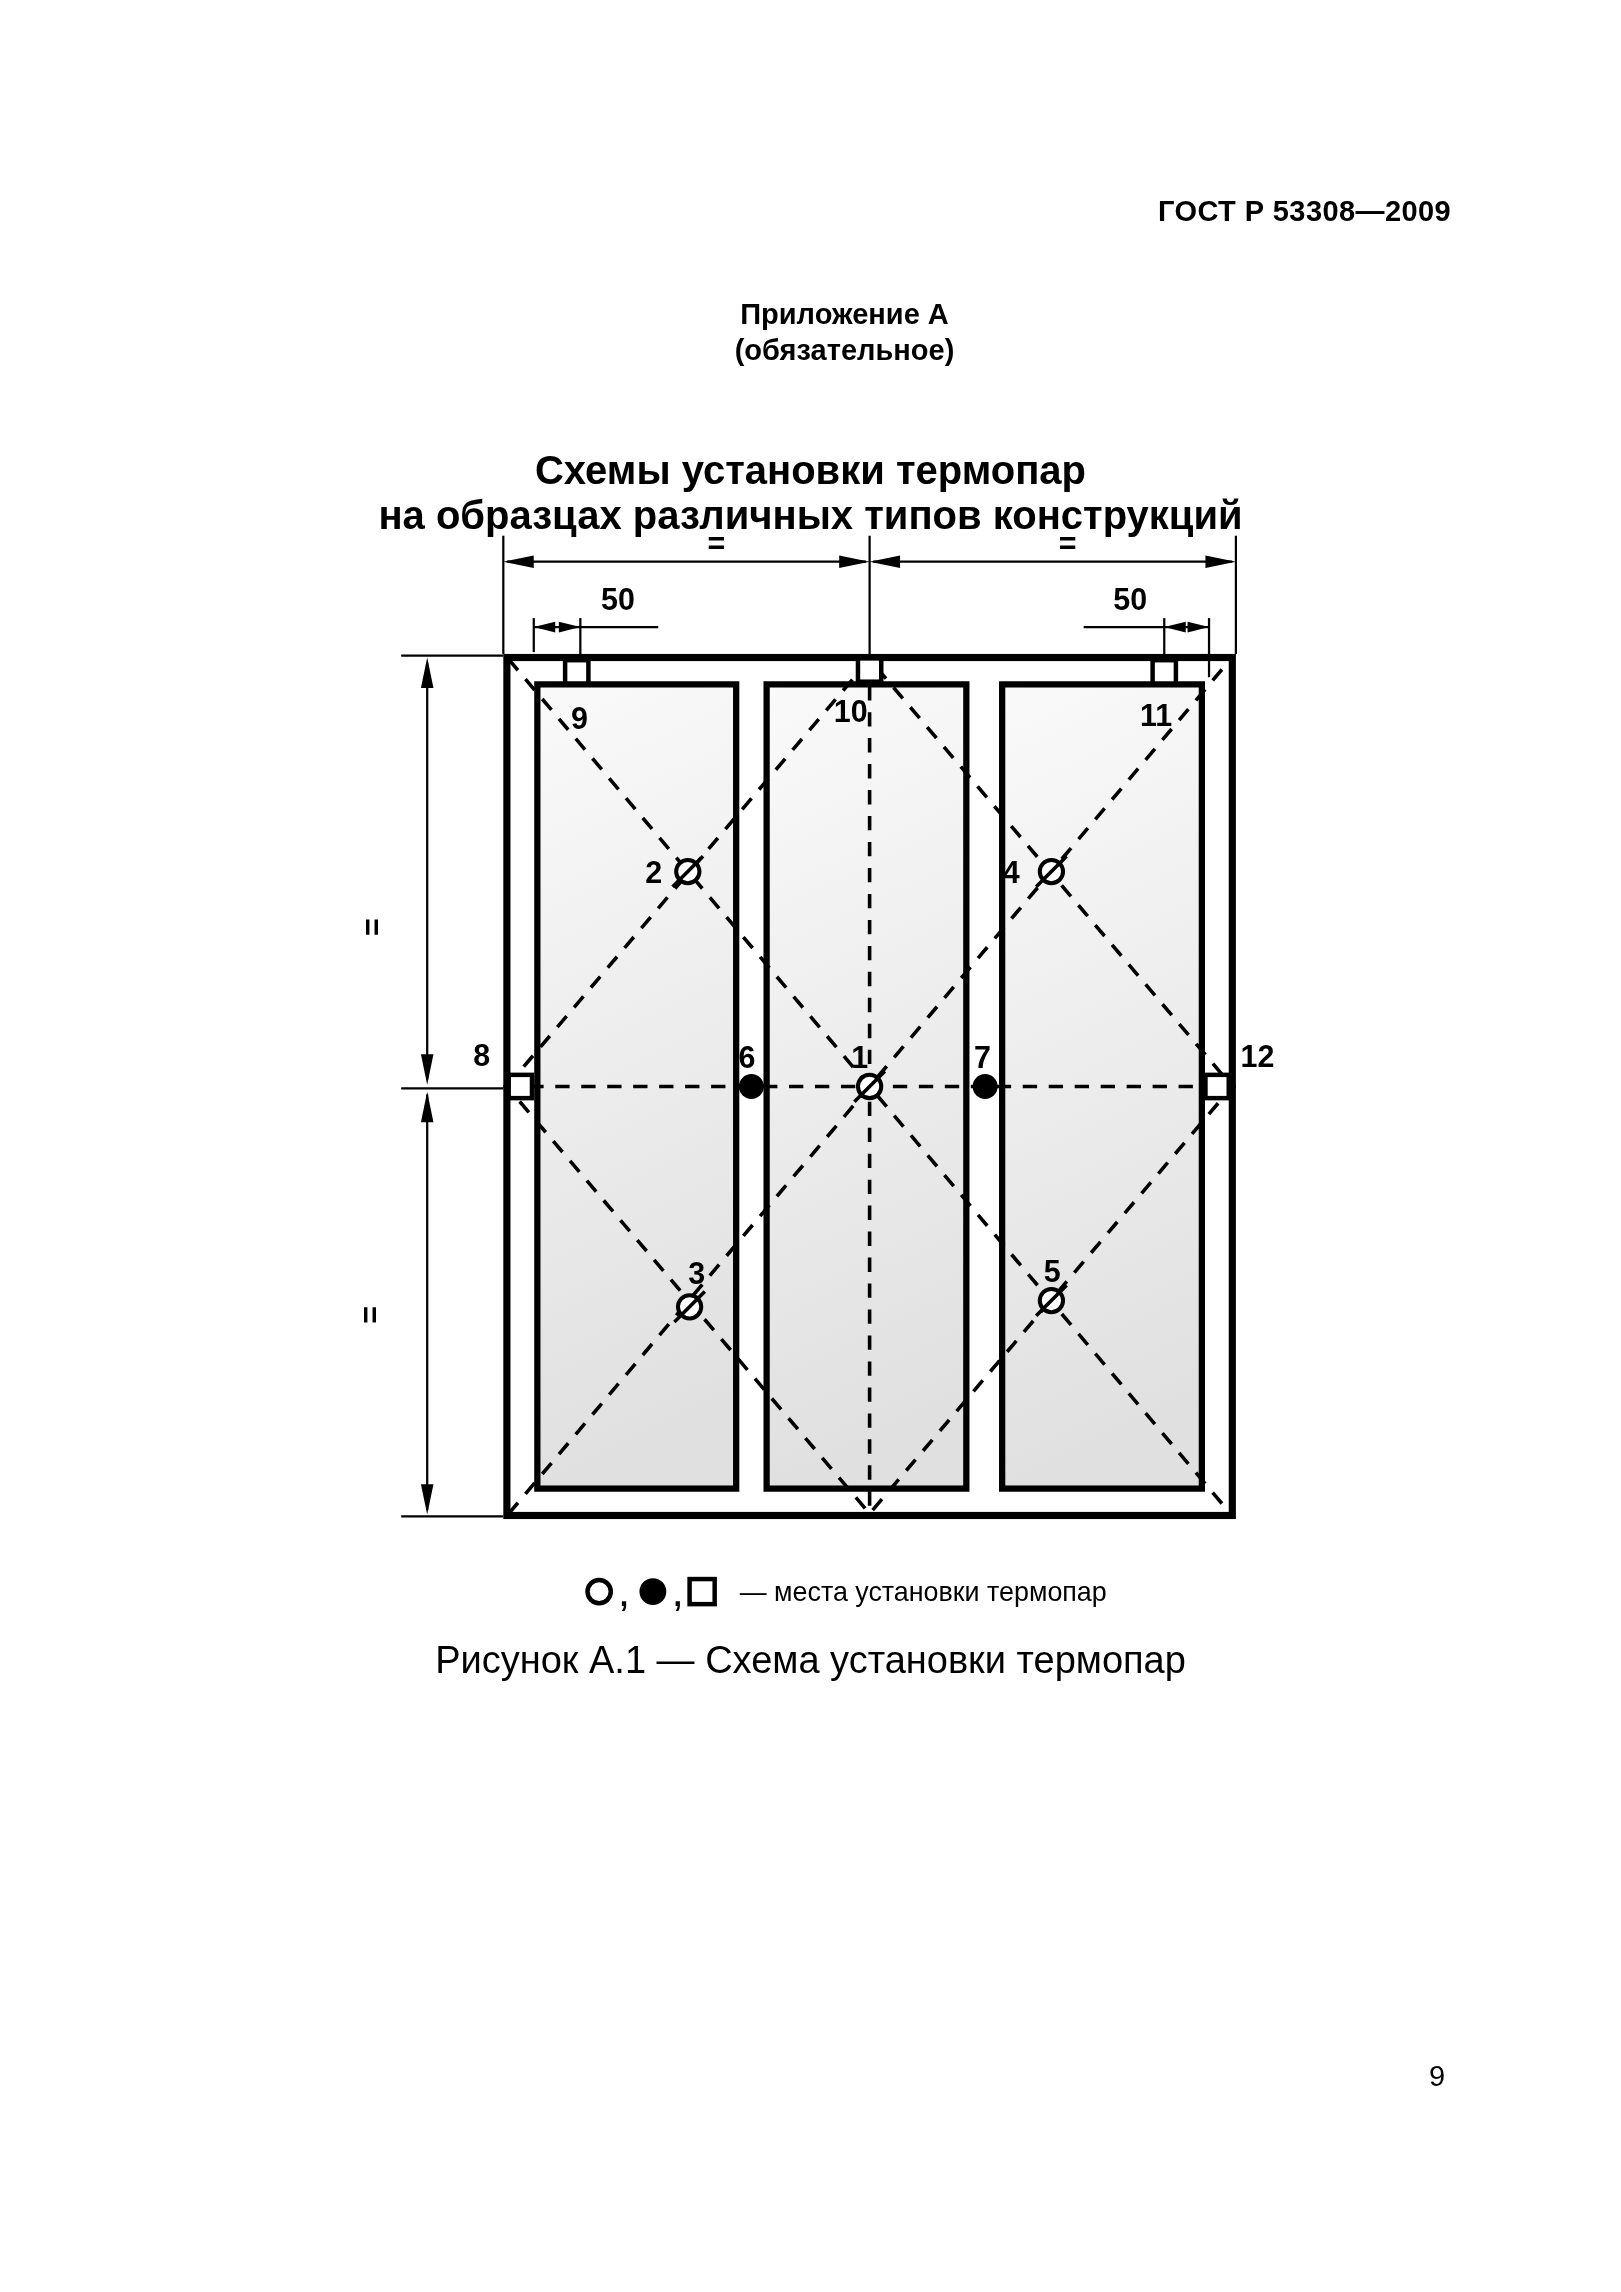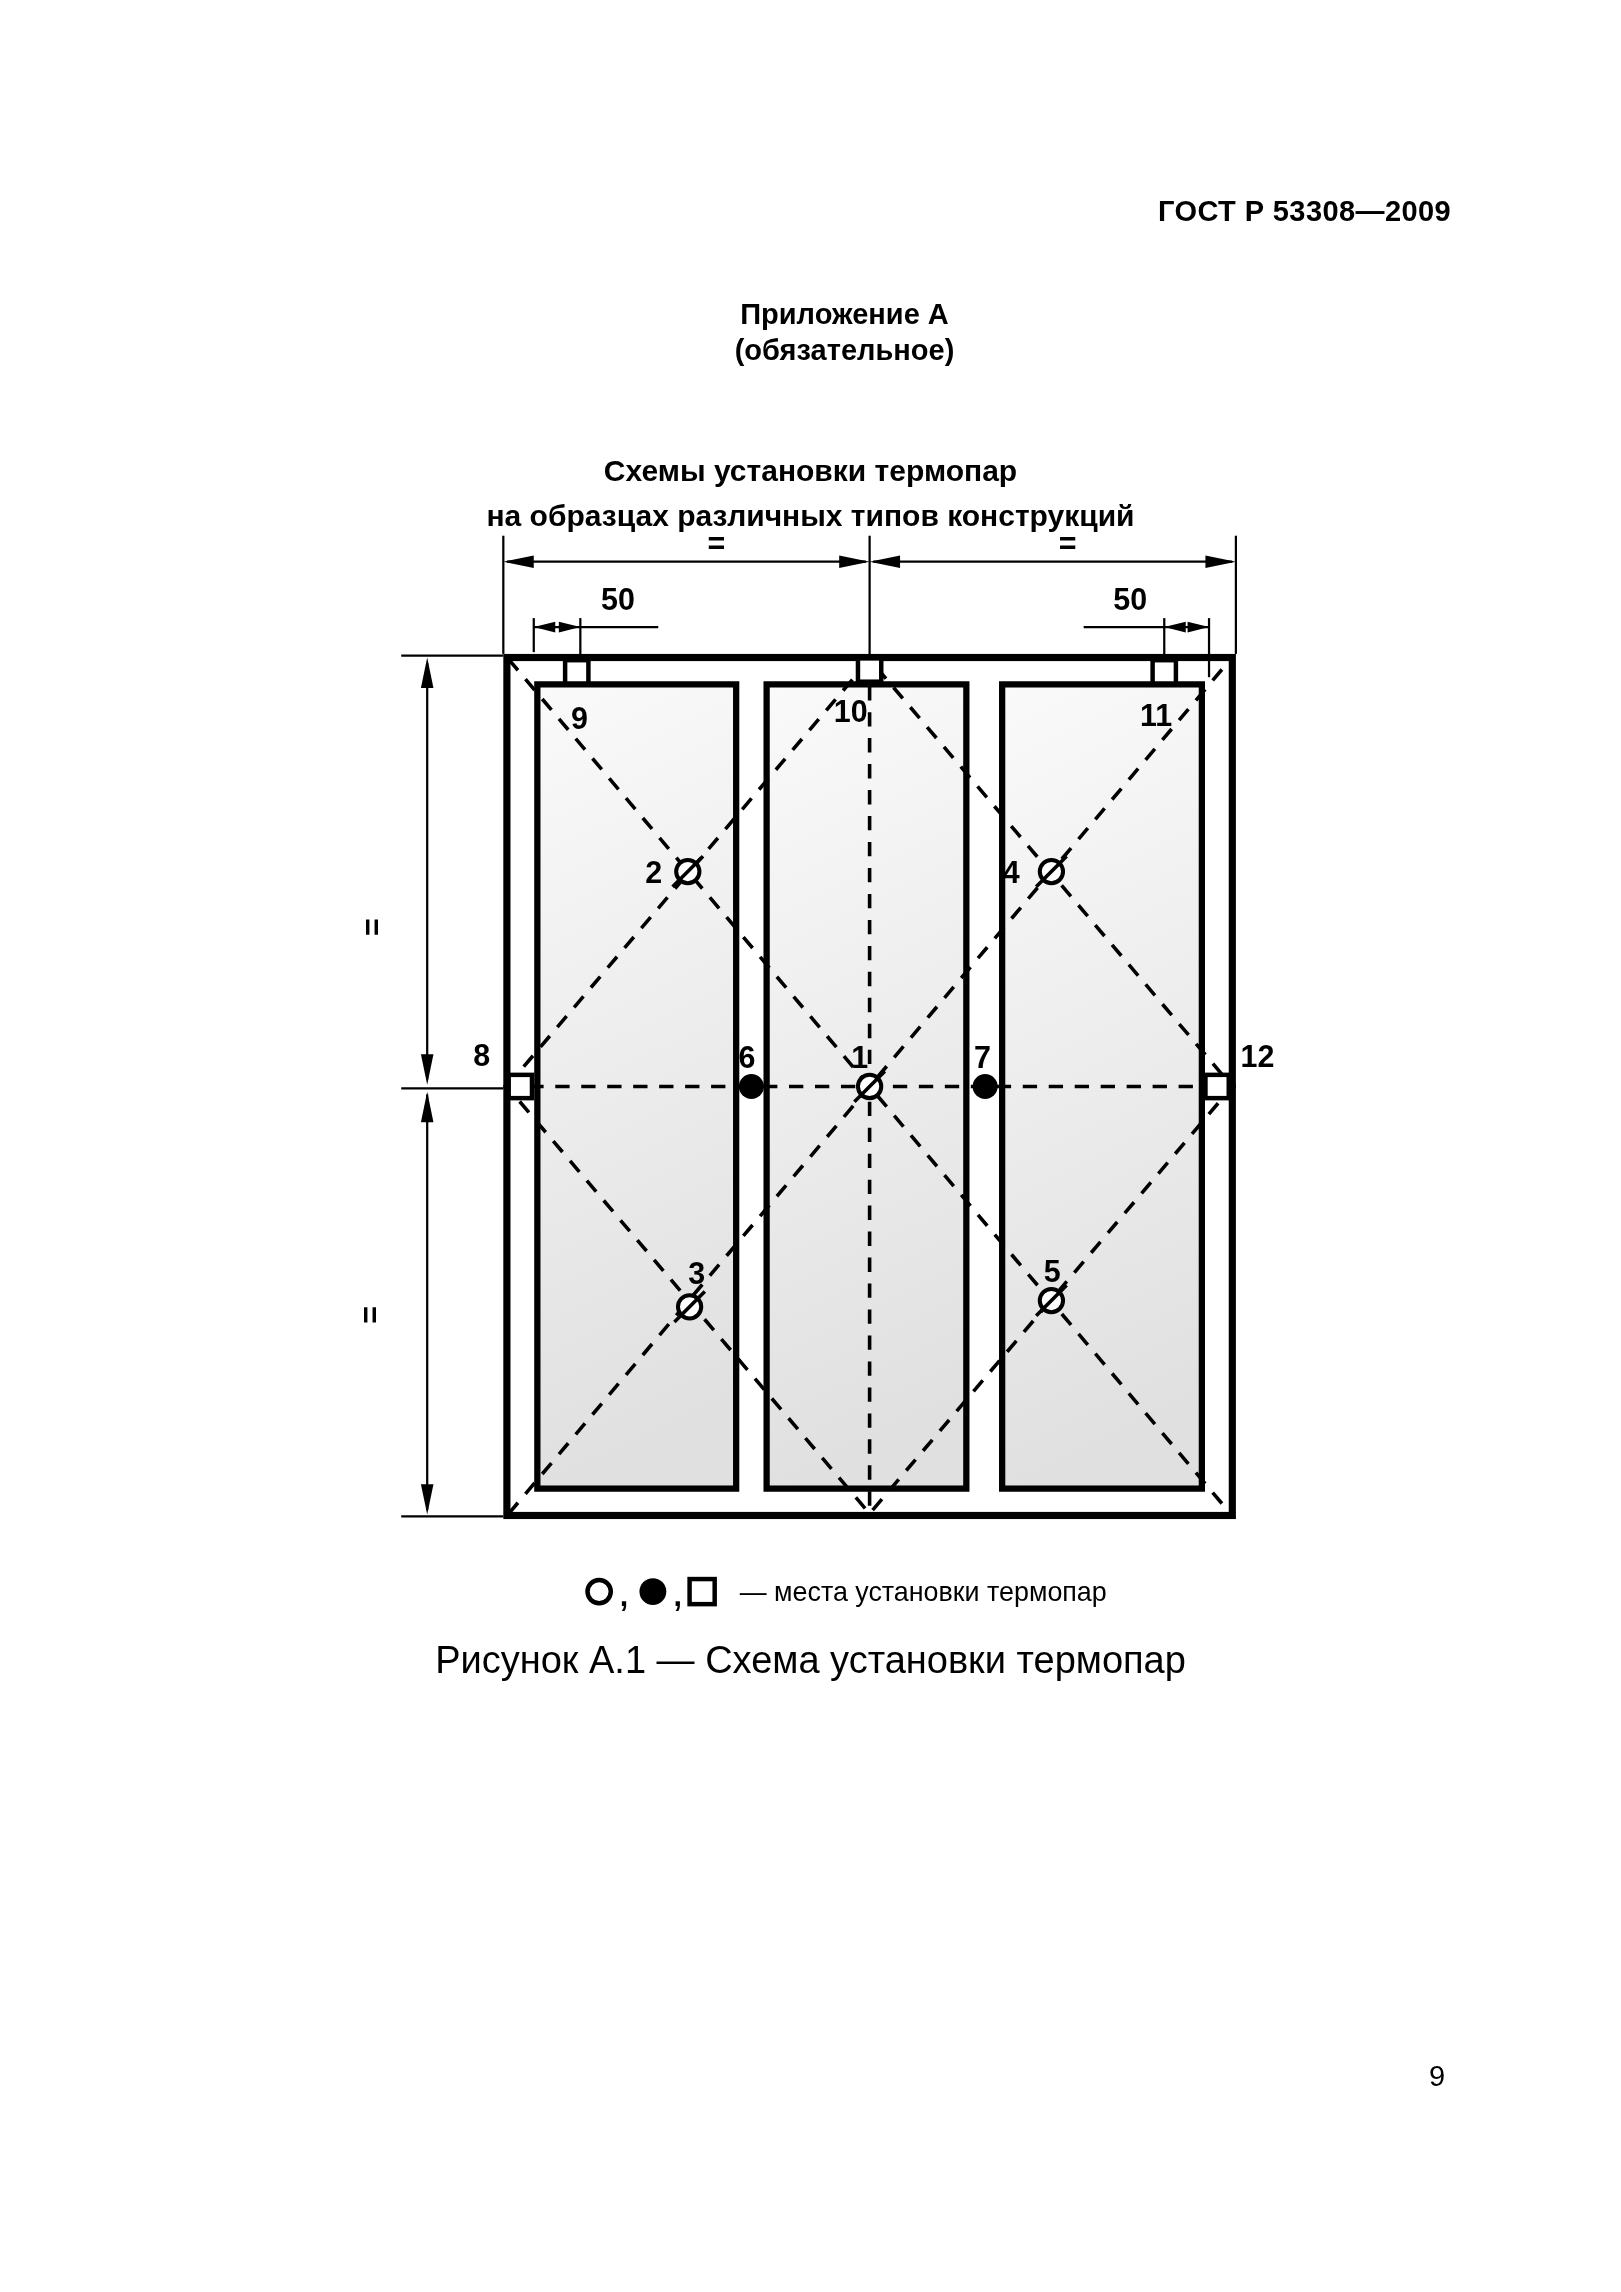--- a/index.html
+++ b/index.html
@@ -14,21 +14,21 @@
   .hdr{
     position:absolute;top:195px;right:170px;
     font-size:29px;font-weight:700;letter-spacing:0.4px;
   }
   .appendix{
     position:absolute;top:296px;left:0;width:100%;
     text-align:center;font-size:29px;font-weight:700;line-height:36px;padding-left:34px;
   }
   .sec-title{
     position:absolute;top:448px;left:0;width:100%;
-    text-align:center;font-size:30px;font-weight:700;line-height:45px;
+    text-align:center;font-size:40px;font-weight:700;line-height:45px;
   }
   .fig-svg{position:absolute;left:0;top:0;width:1621px;height:2293px;}
   .caption{
     position:absolute;top:1641px;left:0;width:100%;
     text-align:center;font-size:38px;font-weight:400;line-height:38px;
   }
   .pagenum{
     position:absolute;top:2060px;left:1429px;
     font-size:29px;font-weight:400;
   }

